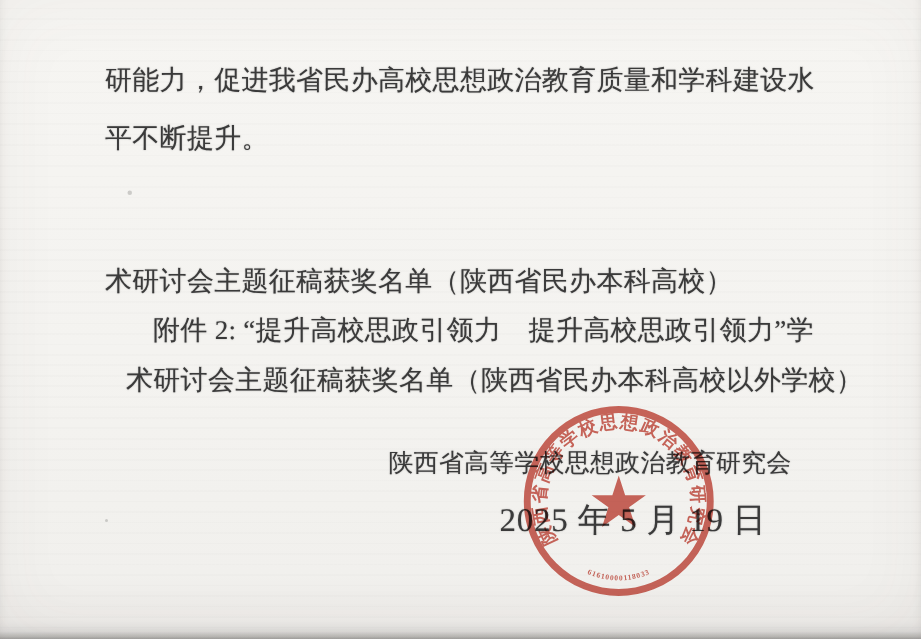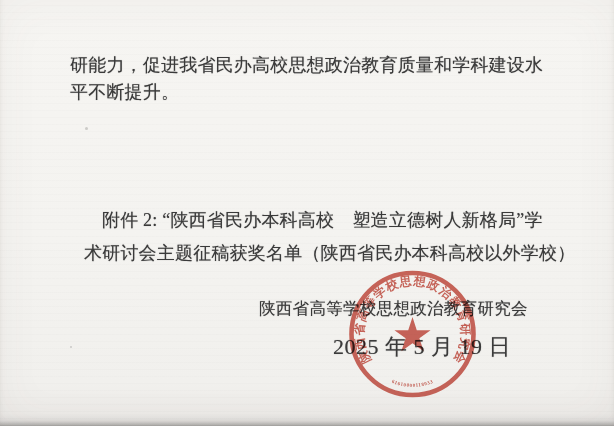--- a/index.html
+++ b/index.html
@@ -29,21 +29,21 @@
     position: absolute;
     margin: 0;
     white-space: nowrap;
     color: #3a3a3a;
     font-size: 18px;
     line-height: 1.22;
     letter-spacing: 0.2px;
     font-weight: 500;
     text-shadow: 0 0 0.9px rgba(70,70,70,0.55);
   }
-  .l1 { left: 70px;  top: 55px; text-align: right;  }
+  .l1 { left: 70px;  top: 43px; text-align: right;  }
   .l2 { left: 70px;  top: 82px;  }
   .l3 { left: 102px; top: 144px; }
   .l4 { left: 70px;  top: 177px; }
   .l5 { left: 102px; top: 210px; }
   .l6 { left: 84px;  top: 243px; }
   .sig  { left: 259px; top: 299px; font-size: 16.5px; letter-spacing: 0.3px; }
   .date { left: 333px; top: 334px; font-size: 22px;   letter-spacing: 0.5px; }
   .seal {
     position: absolute;
     left: 347px;
@@ -66,22 +66,23 @@
   .speck-b { left: 70px; top: 346px; width: 2px; height: 2px; }
 </style>
 </head>
 <body>
 
 <div class="paper">
 
   <p class="line l1">研能力，促进我省民办高校思想政治教育质量和学科建设水</p>
   <p class="line l2">平不断提升。</p>
 
+  <p class="line l4">术研讨会主题征稿获奖名单（陕西省民办本科高校）</p>
 
-  <p class="line l5">附件 2: “陕西省民办本科高校　塑造立德树人新格局”学</p>
+  <p class="line l5">附件 2: “提升高校思政引领力　提升高校思政引领力”学</p>
   <p class="line l6">术研讨会主题征稿获奖名单（陕西省民办本科高校以外学校）</p>
 
   <p class="line sig">陕西省高等学校思想政治教育研究会</p>
   <p class="line date">2025 年 5 月 19 日</p>
 
   <svg class="seal" width="131" height="130" viewBox="-65.5 -65 131 130" aria-hidden="true">
     <circle r="61" fill="none" stroke-width="4.6" stroke="#c5473a"></circle>
     <path id="sealTopArc" d="M -41.1 26.7 A 49 49 0 1 1 41.1 26.7" fill="none"></path>
     <text font-size="12" letter-spacing="1.2" fill="#c5473a">
       <textPath href="#sealTopArc">陕西省高等学校思想政治教育研究会</textPath>

